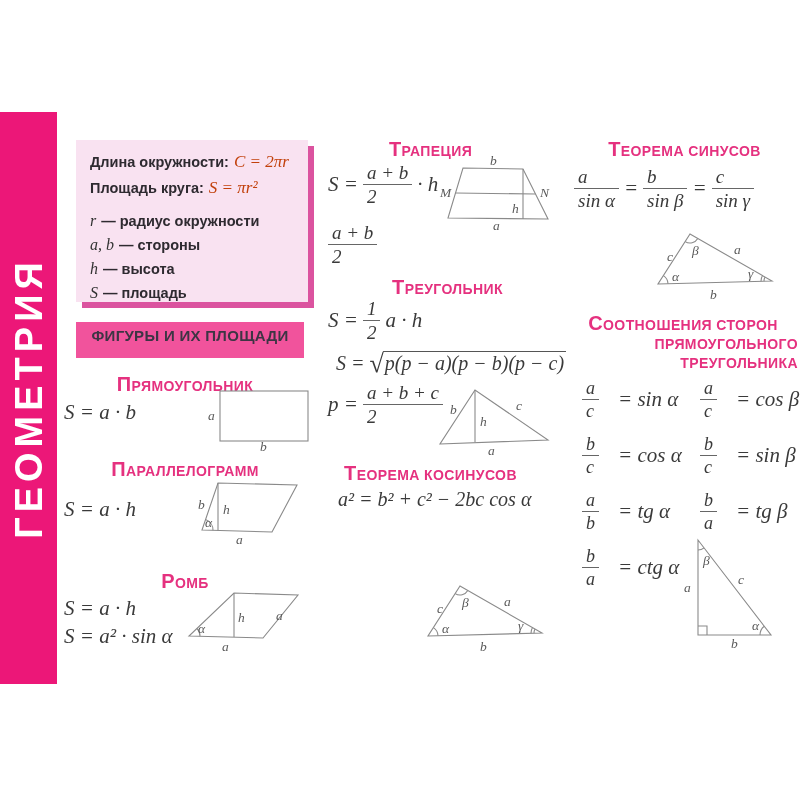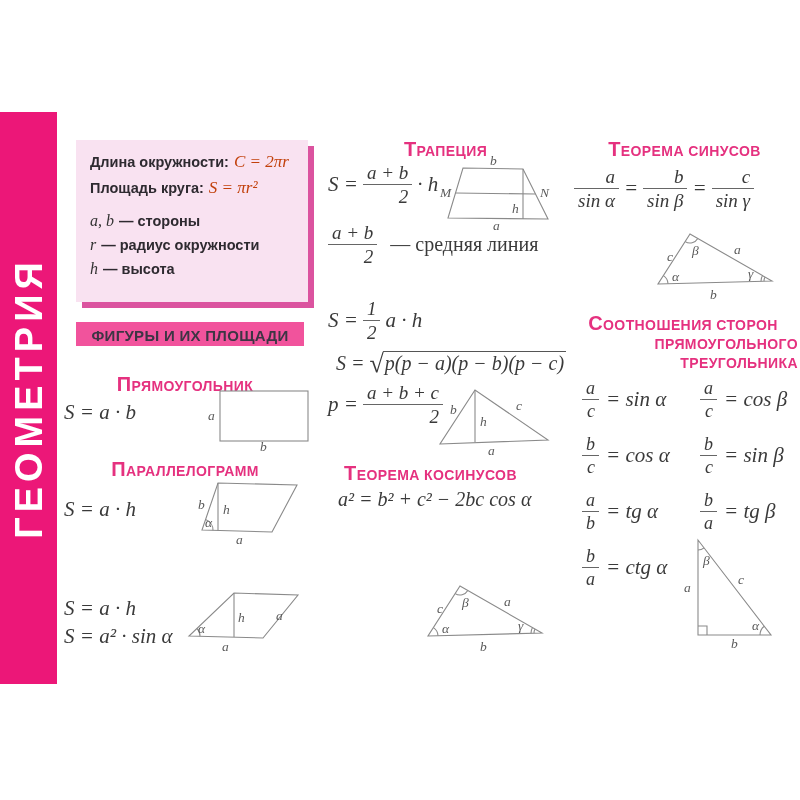--- a/index.html
+++ b/index.html
@@ -19,44 +19,44 @@
     box-shadow:6px 6px 0 #DB539F;box-sizing:border-box;padding:9px 0 0 14px;}
   .ib-row{line-height:25px;white-space:nowrap;}
   .ib-label{font-weight:bold;font-size:14.5px;color:#2e2a30;}
   .ib-f{font-family:"Liberation Serif",serif;font-style:italic;font-size:17px;color:#c2410c;margin-left:5px;}
   .ib-gap{height:8px;}
   .ib-sym{font-family:"Liberation Serif",serif;font-style:italic;font-size:16px;color:#333;}
   .ib-desc{font-weight:bold;font-size:14.5px;color:#2e2a30;margin-left:5px;}
   .ib-leg{line-height:24px;white-space:nowrap;}
 
   
-  .sec-bar{left:76px;top:322px;width:228px;height:24px;line-height:28px;background:#F1539C;
+  .sec-bar{left:76px;top:322px;width:228px;height:36px;line-height:28px;background:#F1539C;
     text-align:center;font-weight:bold;font-size:15px;color:#3d3544;letter-spacing:.3px;}
 
   
   .h-mag{color:#E5317F;font-weight:bold;font-size:14px;text-align:center;text-transform:uppercase;
     letter-spacing:.4px;line-height:19px;}
   .h-mag::first-letter{font-size:20px;}
   .h-sub{color:#E5317F;font-weight:bold;font-size:14px;text-align:right;text-transform:uppercase;
     letter-spacing:.4px;line-height:19px;}
 
   
   .formula{font-family:"Liberation Serif",serif;font-style:italic;color:#3a3a3a;font-size:21px;white-space:nowrap;}
   .f20{font-size:20px;margin-left:8px;}
   .frow{display:flex;align-items:center;}
-  .frac{display:inline-block;text-align:right;vertical-align:middle;margin:0 5px;}
+  .frac{display:inline-block;text-align:left;vertical-align:middle;margin:0 5px;}
   .frac .num{display:block;padding:0 4px 1px;border-bottom:1.5px solid #666;line-height:1.12;}
   .frac .den{display:block;padding:1px 4px 0;line-height:1.12;}
   .fs18 .num,.fs18 .den{font-size:18px;}
   .fs19 .num,.fs19 .den{font-size:19px;}
   .sqrt-sign{font-style:normal;font-size:26px;line-height:.8;vertical-align:-2px;}
   .sqrt-bar{border-top:1.6px solid #555;padding:0 2px;margin-left:-1px;}
   .mid-desc{font-family:"Liberation Serif",serif;font-style:normal;font-size:20px;color:#3a3a3a;margin-left:8px;}
   .ratio-item{display:flex;align-items:center;}
-  .ratio-rhs{margin-left:2px;}
+  .ratio-rhs{margin-left:14px;}
 
   
   svg{overflow:visible;}
   .fig-line{fill:none;stroke:#8a8a8a;stroke-width:1.1;}
   .fig-lab{font-family:"Liberation Serif",serif;font-style:italic;font-size:13.5px;fill:#5a5a5a;}
 </style>
 </head>
 <body>
 
 <div id="card">
@@ -67,27 +67,30 @@
 
   <div class="abs info-box">
     <div class="ib-row">
       <span class="ib-label">Длина окружности:</span><span class="ib-f">C = 2πr</span>
     </div>
     <div class="ib-row">
       <span class="ib-label">Площадь круга:</span><span class="ib-f">S = πr²</span>
     </div>
     <div class="ib-gap"></div>
     <div class="ib-leg">
+      <span class="ib-sym">r</span><span class="ib-desc">— радиус окружности</span>
+    </div>
+    <div class="ib-leg">
       <span class="ib-sym">a, b</span><span class="ib-desc">— стороны</span>
     </div>
     <div class="ib-leg">
-      <span class="ib-sym">r</span><span class="ib-desc">— радиус окружности</span>
-    </div>
-    <div class="ib-leg">
       <span class="ib-sym">h</span><span class="ib-desc">— высота</span>
+    </div>
+    <div class="ib-leg">
+      <span class="ib-sym">S</span><span class="ib-desc">— площадь</span>
     </div>
   </div>
 
   <div class="abs sec-bar">ФИГУРЫ И ИХ ПЛОЩАДИ</div>
 
   <div class="abs h-mag" style="left:60px;top:375px;width:250px;">Прямоугольник</div>
   <div class="abs formula" style="left:64px;top:400px;">S = a · b</div>
   <svg class="abs" style="left:198px;top:386px;" width="115" height="66">
     <rect class="fig-line" x="22" y="5" width="88" height="50"></rect>
     <text class="fig-lab" x="10" y="34">a</text>
@@ -99,33 +102,34 @@
   <svg class="abs" style="left:192px;top:478px;" width="128" height="68">
     <polygon class="fig-line" points="10,52 80,54 105,7 26,5"></polygon>
     <line class="fig-line" x1="26" y1="5" x2="26" y2="53"></line>
     <path class="fig-line" d="M 21 52.3 A 11 11 0 0 0 13.5 41.6"></path>
     <text class="fig-lab" x="6" y="31">b</text>
     <text class="fig-lab" x="31" y="36">h</text>
     <text class="fig-lab" x="13" y="49" font-size="11">α</text>
     <text class="fig-lab" x="44" y="66">a</text>
   </svg>
 
+  <div class="abs h-mag" style="left:60px;top:572px;width:250px;">Ромб</div>
   <div class="abs formula" style="left:64px;top:596px;">S = a · h</div>
   <div class="abs formula" style="left:64px;top:624px;">S = a² · sin α</div>
   <svg class="abs" style="left:176px;top:588px;" width="142" height="66">
     <polygon class="fig-line" points="13,48 87,50 122,7 58,5"></polygon>
     <line class="fig-line" x1="58" y1="5" x2="58" y2="49"></line>
     <path class="fig-line" d="M 24 48.3 A 11 11 0 0 0 20.9 40.4"></path>
     <text class="fig-lab" x="22" y="45" font-size="11">α</text>
     <text class="fig-lab" x="62" y="34">h</text>
     <text class="fig-lab" x="46" y="63">a</text>
     <text class="fig-lab" x="100" y="32">a</text>
   </svg>
 
-  <div class="abs h-mag" style="left:328px;top:140px;width:235px;">Трапеция</div>
+  <div class="abs h-mag" style="left:313px;top:140px;width:235px;">Трапеция</div>
   <div class="abs formula frow" style="left:328px;top:162px;">
     <span>S =</span>
     <span class="frac fs19">
         <span class="num">a + b</span>
         <span class="den">2</span>
       </span>
     <span>· h</span>
   </div>
   <svg class="abs" style="left:438px;top:156px;" width="122" height="74">
     <polygon class="fig-line" points="10,62 110,63 85,13 25,12"></polygon>
@@ -135,23 +139,23 @@
     <text class="fig-lab" x="2" y="41">M</text>
     <text class="fig-lab" x="102" y="41">N</text>
     <text class="fig-lab" x="74" y="57">h</text>
     <text class="fig-lab" x="55" y="74">a</text>
   </svg>
   <div class="abs formula frow" style="left:328px;top:222px;">
     <span class="frac fs19" style="margin-left:0;">
         <span class="num">a + b</span>
         <span class="den">2</span>
       </span>
-    <span class="mid-desc">— средняя линия</span>
-  </div>
-
+  </div>
+
+  <div class="abs h-mag" style="left:330px;top:278px;width:235px;">Треугольник</div>
   <div class="abs formula frow" style="left:328px;top:298px;">
     <span>S =</span>
     <span class="frac fs19">
         <span class="num">1</span>
         <span class="den">2</span>
       </span>
     <span>a · h</span>
   </div>
   <div class="abs formula f20" style="left:328px;top:352px;">
     <span>S =</span>

